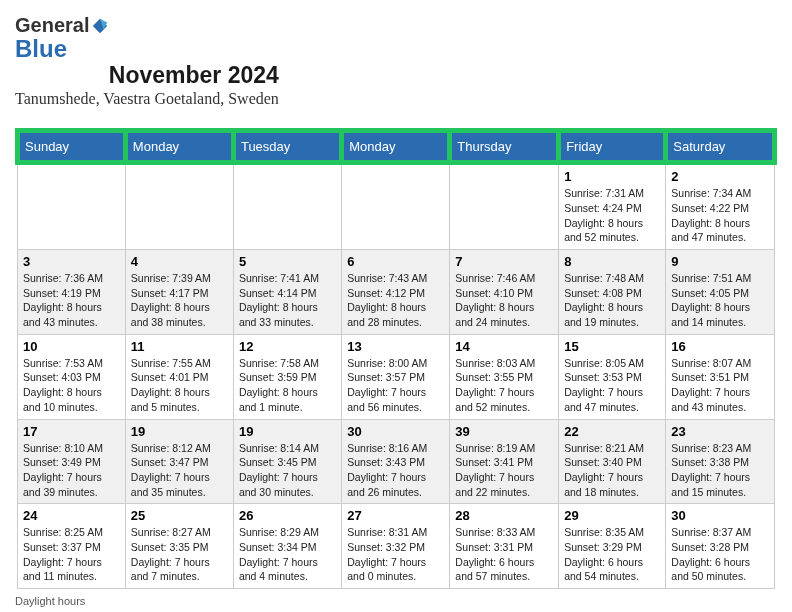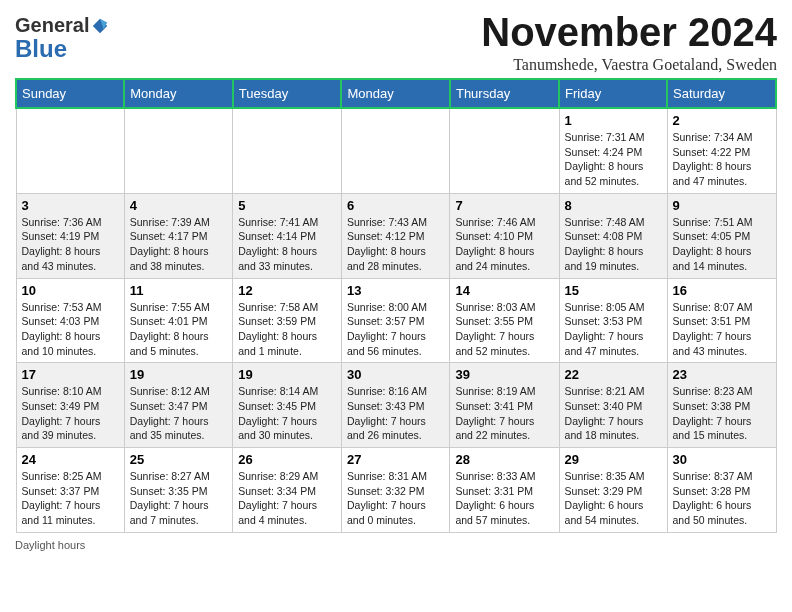--- a/index.html
+++ b/index.html
@@ -7,21 +7,22 @@
       font-family: Arial, sans-serif;
       background: #fff;
       width: 792px;
       min-height: 612px;
       padding: 10px 15px;
     }
     .header-area {
       display: flex;
       align-items: flex-start;
       justify-content: space-between;
-      margin-bottom: 4px;
+      margin-bottom: 20px;
+      flex-direction: column;
     }
     .logo {
       display: flex;
       flex-direction: column;
       align-items: flex-start;
       padding-top: 4px;
     }
     .logo-text {
       display: flex;
       align-items: center;
@@ -33,21 +34,21 @@
     .logo-blue { color: #2b6bb0; font-weight: bold; font-size: 24px; }
     .logo-icon {
       width: 18px;
       height: 18px;
       margin-left: 2px;
     }
     .title-area {
       text-align: right;
     }
     .page-title {
-      font-size: 40px;
+      font-size: 23px;
       font-weight: bold;
       color: #1a1a1a;
       line-height: 1.1;
     }
     .subtitle {
       font-size: 16px;
       color: #333;
       margin-top: 2px;
       font-family: Liberation Serif, serif;
     }
@@ -56,21 +57,21 @@
       border-collapse: collapse;
       font-size: 11px;
     }
     .calendar th {
       background: #2b6bb0;
       color: #fff;
       text-align: left;
       padding: 6px 5px;
       font-size: 13px;
       font-weight: normal;
-      border: 2px solid #22c55e;
+      border: 5px solid #22c55e;
     }
     .calendar td {
       vertical-align: top;
       padding: 4px 5px;
       border: 1px solid #ccc;
       width: 113px;
       min-height: 80px;
       background: #fff;
     }
     .calendar tr:nth-child(even) td {

